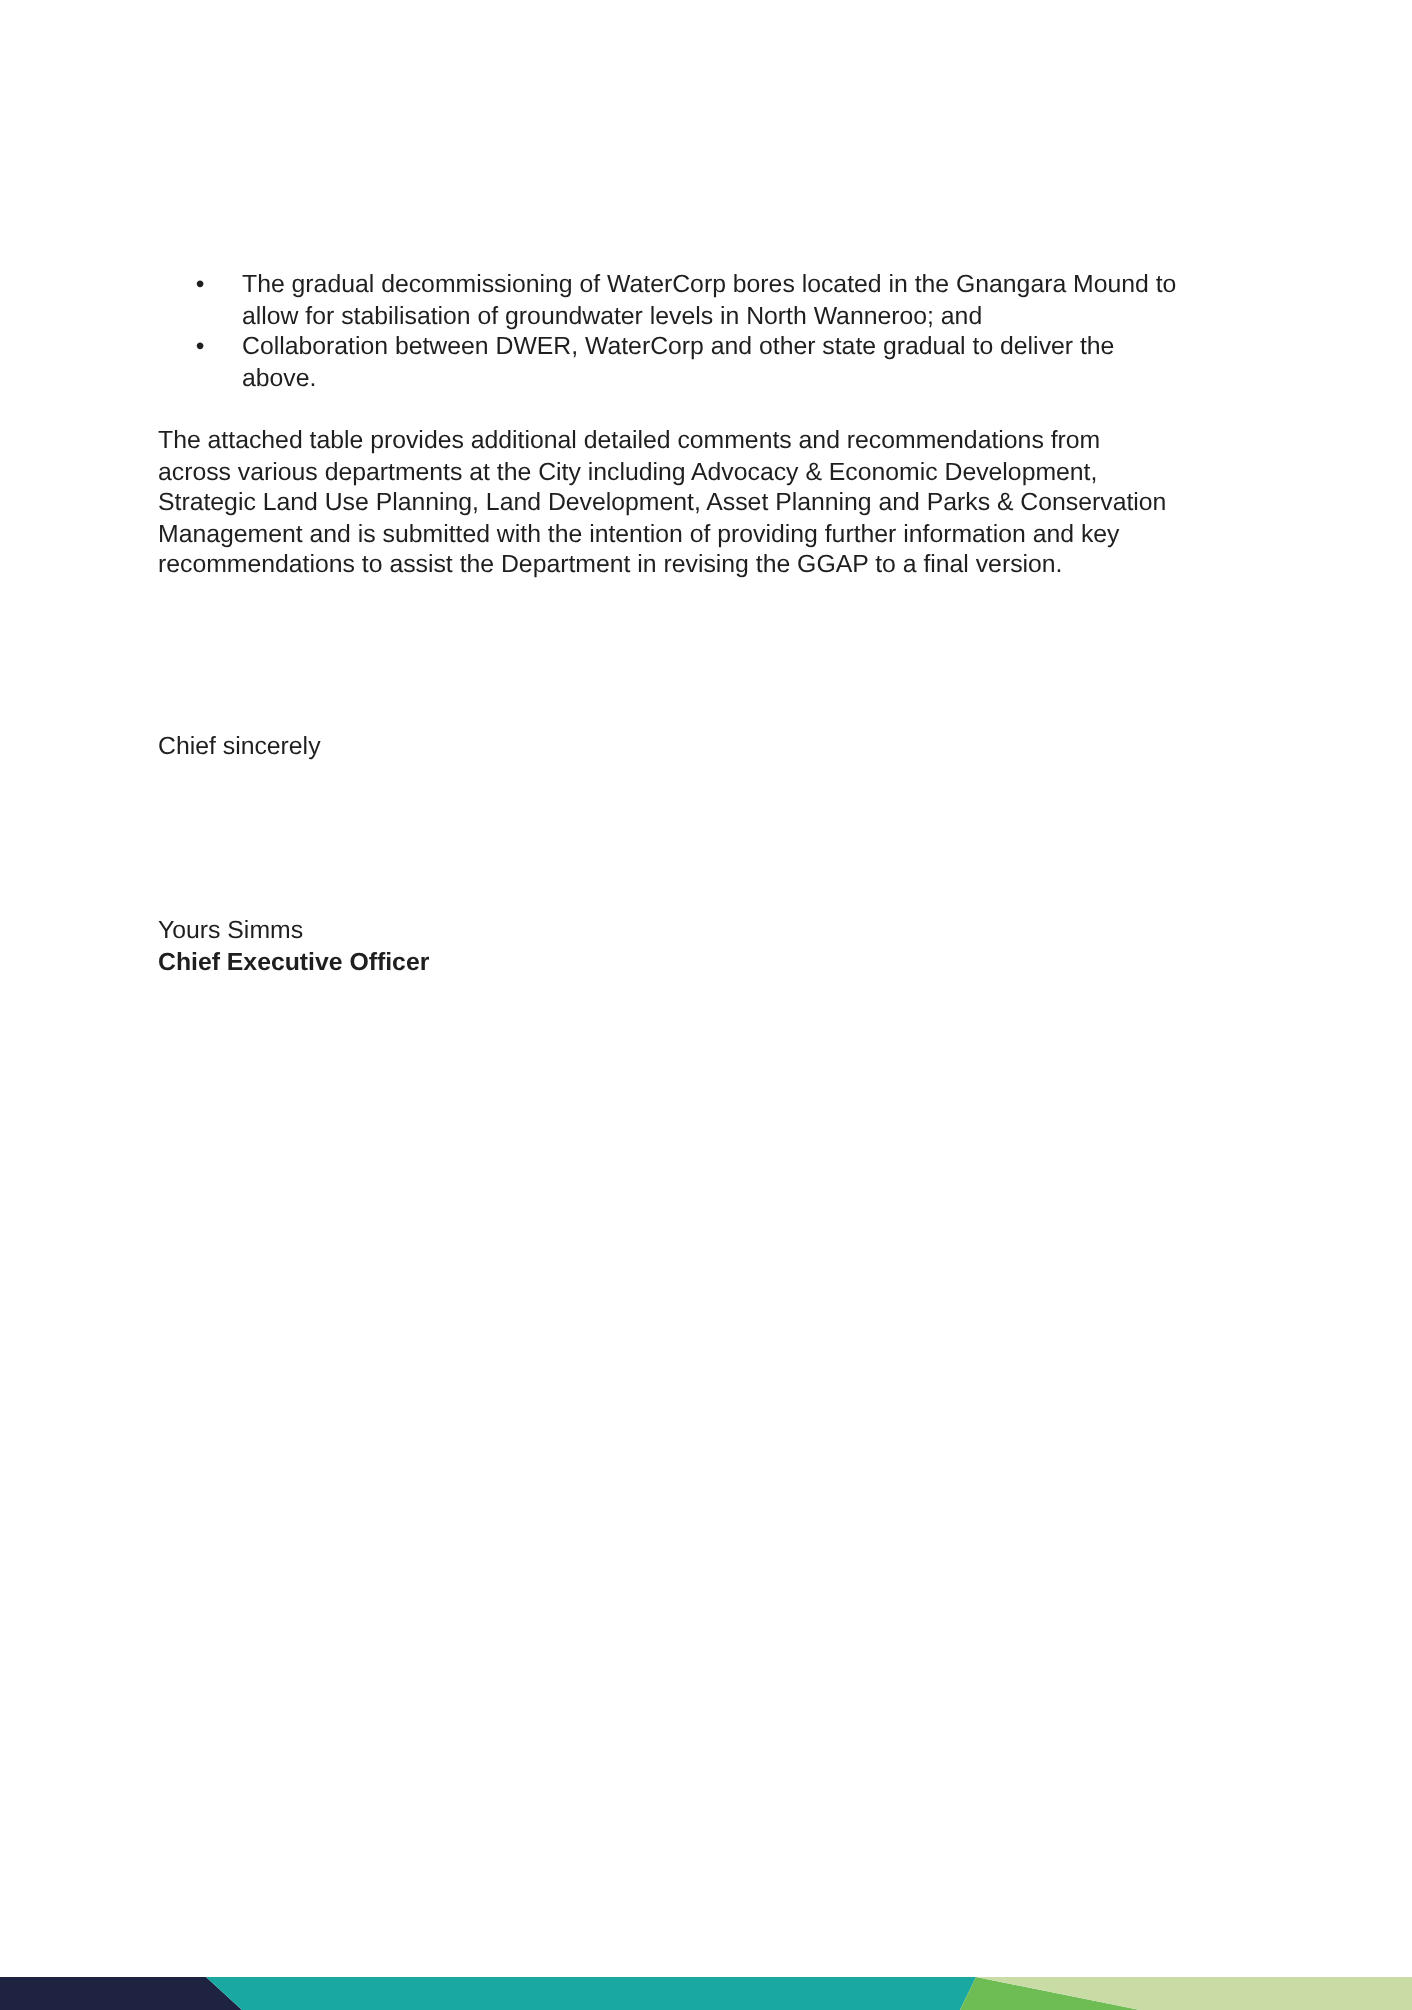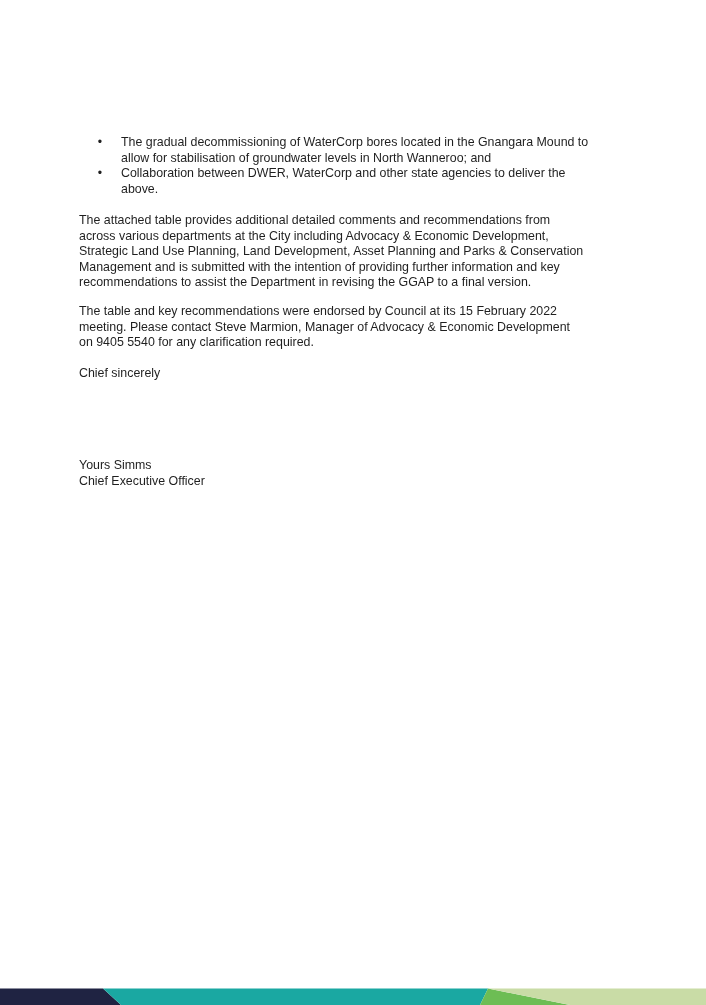--- a/index.html
+++ b/index.html
@@ -32,21 +32,21 @@
   }
   .bullet-marker {
     flex: 0 0 42px;
     width: 42px;
     text-align: center;
   }
   .bullet-text {
     flex: 1 1 auto;
   }
   .bold {
-    font-weight: normal;
+    font-weight: bold;
   }
   .footer-band {
     position: absolute;
     left: 0;
     bottom: 0;
     width: 706px;
     height: 18px;
     display: block;
   }
 </style>
@@ -56,34 +56,31 @@
 <div class="page">
 
   <div class="block" style="top:135px;">
     <div class="bullet-item">
       <span class="bullet-marker">•</span>
       <span class="bullet-text lines">The gradual decommissioning of WaterCorp bores located in the Gnangara Mound to
 allow for stabilisation of groundwater levels in North Wanneroo; and</span>
     </div>
     <div class="bullet-item">
       <span class="bullet-marker">•</span>
-      <span class="bullet-text lines">Collaboration between DWER, WaterCorp and other state agencies to deliver the
+      <span class="bullet-text lines">Collaboration between DWER, WaterCorp and other state gradual to deliver the
 above.</span>
     </div>
   </div>
 
   <div class="block lines" style="top:213px;">The attached table provides additional detailed comments and recommendations from
 across various departments at the City including Advocacy &amp; Economic Development,
 Strategic Land Use Planning, Land Development, Asset Planning and Parks &amp; Conservation
 Management and is submitted with the intention of providing further information and key
 recommendations to assist the Department in revising the GGAP to a final version.</div>
 
-  <div class="block lines" style="top:304px;">The table and key recommendations were endorsed by Council at its 15 February 2022
-meeting. Please contact Steve Marmion, Manager of Advocacy &amp; Economic Development
-on 9405 5540 for any clarification required.</div>
 
   <div class="block" style="top:366px;">Chief sincerely</div>
 
   <div class="block" style="top:458px;">
     <div>Yours Simms</div>
     <div class="bold">Chief Executive Officer</div>
   </div>
 
   <svg class="footer-band" viewBox="0 0 706 18" preserveAspectRatio="none">
     <polygon points="0,1.5 103,1.5 121,18 0,18" fill="#1f2342"></polygon>

